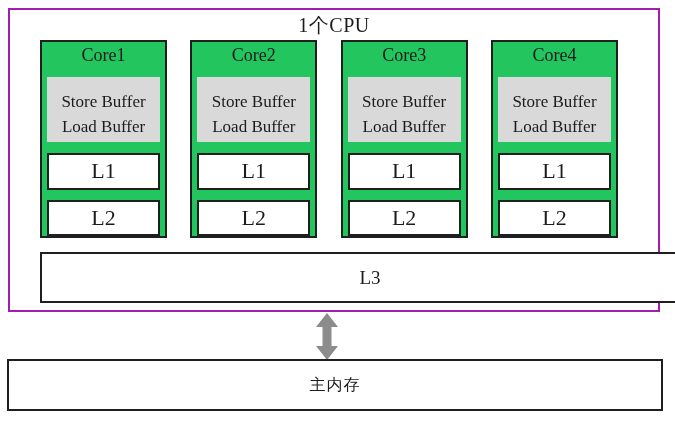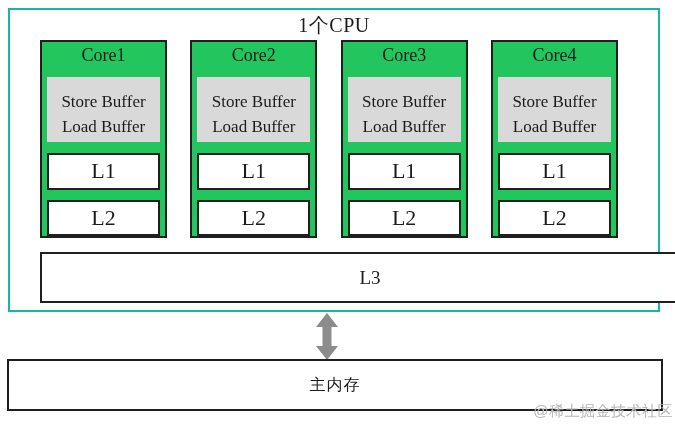--- a/index.html
+++ b/index.html
@@ -15,21 +15,21 @@
     font-family: "Liberation Serif", "DejaVu Serif", serif;
     color: #1c1c1c;
     overflow: hidden;
   }
   .cpu-box {
     position: absolute;
     left: 8px;
     top: 8px;
     width: 652px;
     height: 304px;
-    border: 2px solid #14b8a6;
+    border: 2px solid #a21caf;
     box-sizing: border-box;
     background: #ffffff;
   }
   .cpu-title {
     position: absolute;
     left: 0;
     top: 3px;
     width: 100%;
     text-align: center;
     font-size: 20px;
@@ -187,15 +187,14 @@
 
     <div class="l3-box">L3</div>
   </div>
 
   <svg class="bus-arrow" viewBox="0 0 30 47" xmlns="http://www.w3.org/2000/svg">
     <path d="M15 0 L26 14 L19.5 14 L19.5 33 L26 33 L15 47 L4 33 L10.5 33 L10.5 14 L4 14 Z" fill="#8c8c8c"></path>
   </svg>
 
   <div class="memory-box">主内存</div>
 
-  <div class="watermark">@稀土掘金技术社区</div>
 
 </div>
 
 </body></html>

